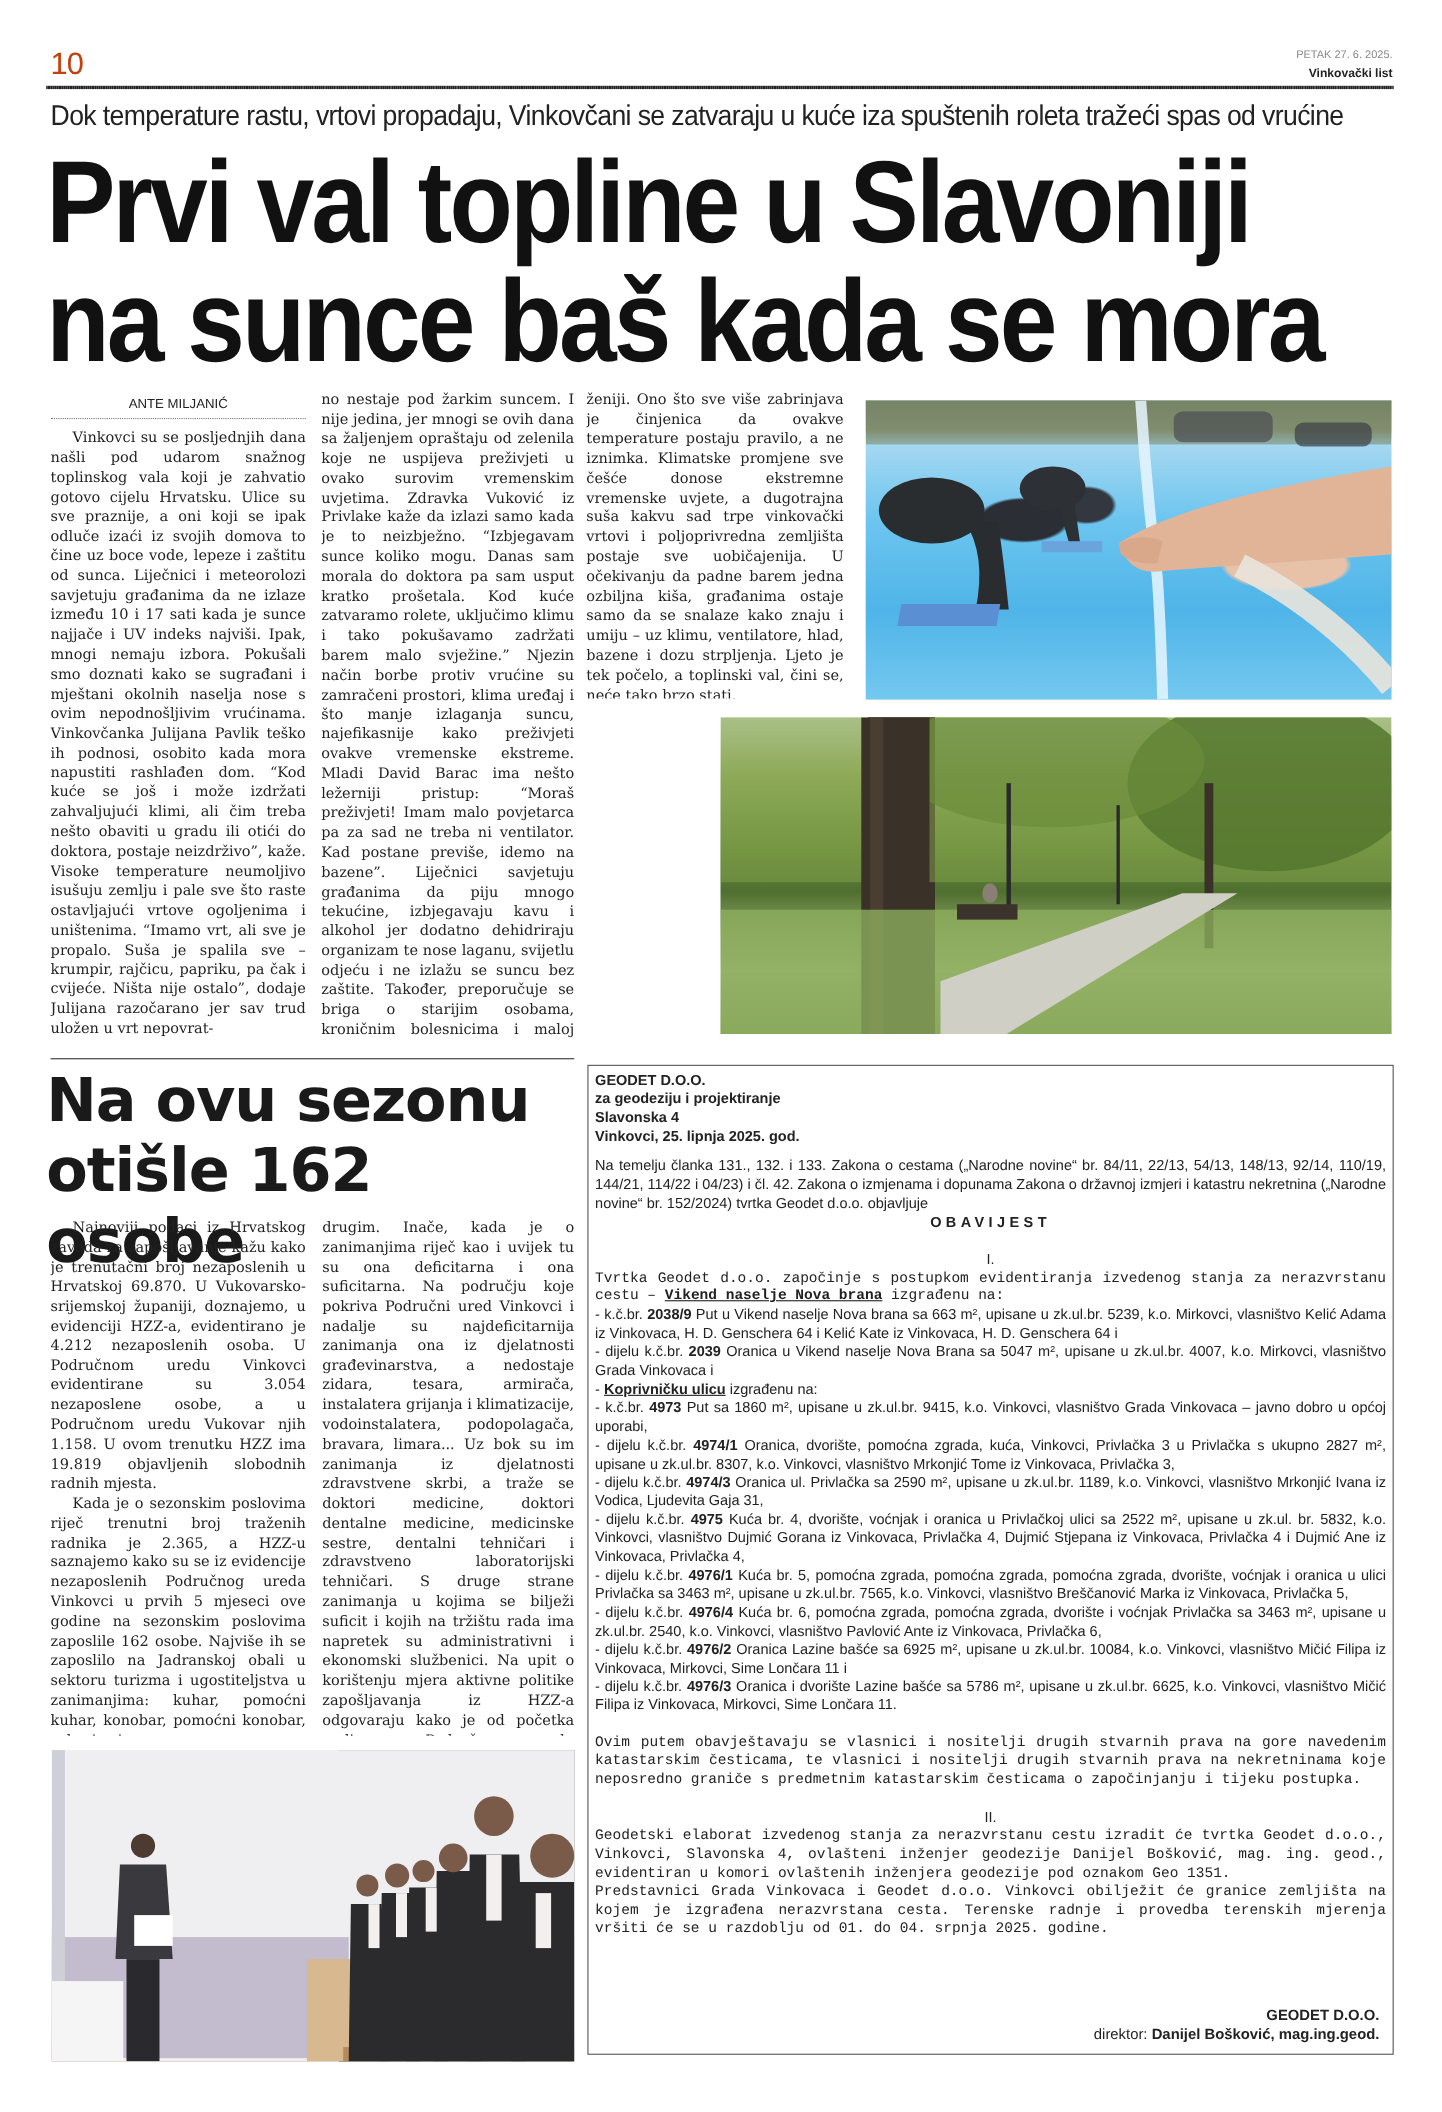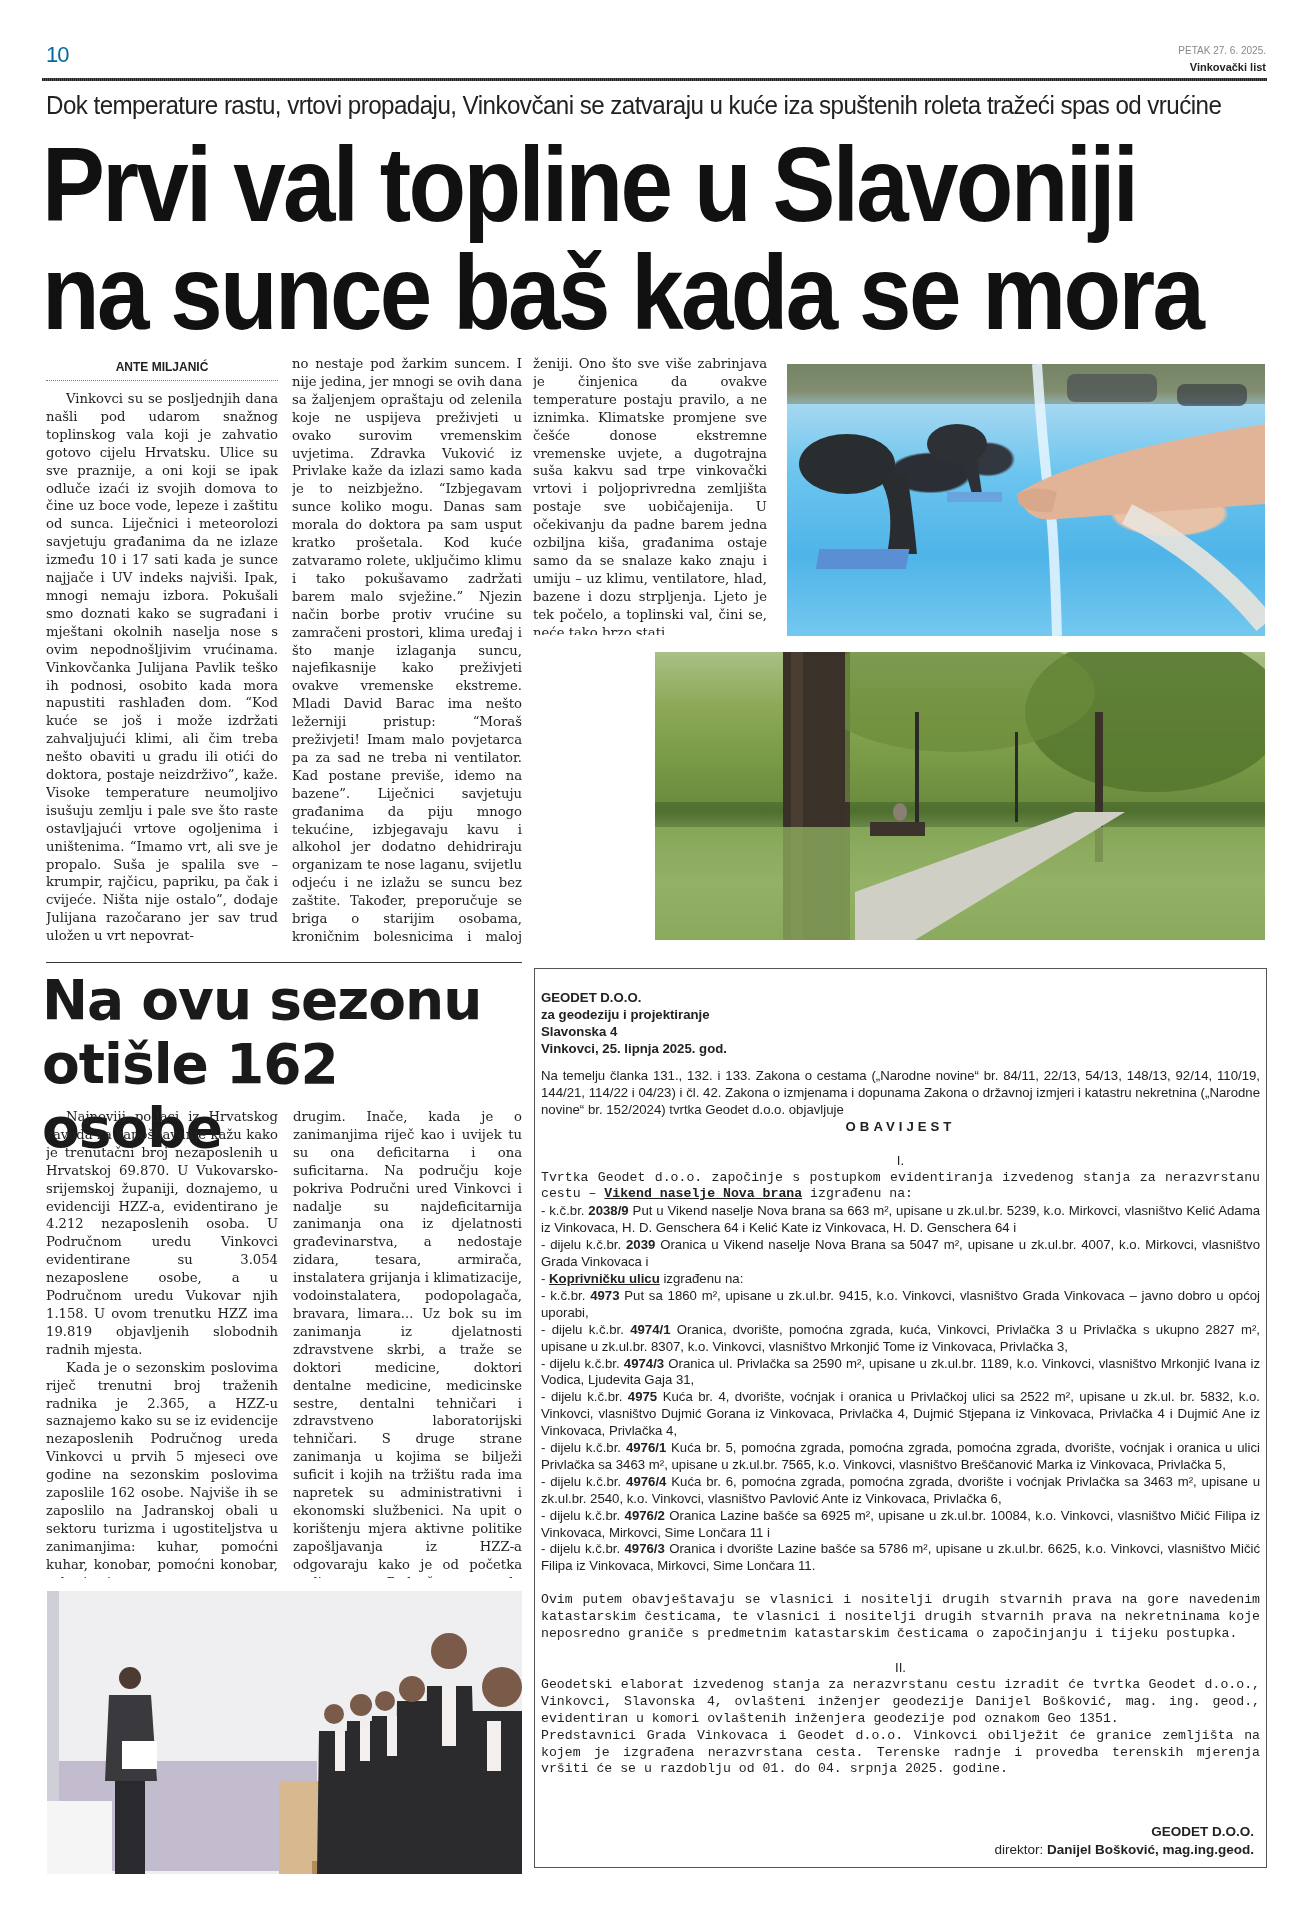--- a/index.html
+++ b/index.html
@@ -2,31 +2,31 @@
 <html><head>
 <meta charset="utf-8">
 <style>
   * { box-sizing: border-box; margin: 0; padding: 0; }
   html, body { width: 1311px; height: 1920px; background: #ffffff; overflow: hidden; }
   body { position: relative; color: #1a1a1a; font-family: "DejaVu Serif", serif; }
 
   .abs { position: absolute; }
 
   
-  .page-num { left: 46px; top: 42px; font-family: "Liberation Sans", sans-serif; font-size: 22px; font-weight: 300; color: #0369a1; letter-spacing: -1px; }
+  .page-num { left: 46px; top: 42px; font-family: "Liberation Sans", sans-serif; font-size: 28px; font-weight: 300; color: #c2410c; letter-spacing: -1px; }
   .date-line { right: 45px; top: 45px; font-family: "Liberation Sans", sans-serif; font-size: 10px; color: #888; text-align: right; }
   .paper-name { right: 45px; top: 61px; font-family: "Liberation Sans", sans-serif; font-size: 11px; color: #222; text-align: left; font-weight: 600; }
   .header-rule { left: 42px; right: 44px; top: 78px; height: 3px; background: repeating-linear-gradient(90deg,#222 0 1px,#555 1px 2px); }
 
   .kicker { left: 46px; top: 90px; width: 1222px; font-family: "Liberation Sans", sans-serif; font-size: 26px; color: #222; letter-spacing: -0.6px; transform: scaleX(0.93); transform-origin: left top; white-space: nowrap; }
 
   .headline { left: 42px; top: 130px; width: 1230px; font-family: "Liberation Sans", sans-serif; font-weight: 900; font-size: 106px; line-height: 108px; color: #111; letter-spacing: -3px; white-space: nowrap; transform: scaleX(0.89); transform-origin: left top; }
 
   
-  .byline { left: 46px; top: 360px; width: 232px; text-align: center; font-family: "Liberation Sans", sans-serif; font-weight: 700; font-size: 12px; color: #222; }
+  .byline { left: 46px; top: 360px; width: 232px; text-align: center; font-family: "Liberation Sans", sans-serif; font-weight: 400; font-size: 12px; color: #222; }
   .byline-rule { left: 46px; top: 380px; width: 232px; border-top: 1px dotted #777; }
 
   .col { position: absolute; font-family: "DejaVu Serif", serif; font-size: 13.2px; line-height: 17.9px; text-align: justify; color: #222; hyphens: auto; }
   .col p { text-indent: 20px; }
   .col p.cont { text-indent: 0; }
 
   .col1 { left: 46px; top: 390px; width: 232px; height: 555px; overflow: hidden; }
   .col2 { left: 292px; top: 355px; width: 230px; height: 590px; overflow: hidden; }
   .col3 { left: 533px; top: 355px; width: 234px; height: 280px; overflow: hidden; }
 
@@ -51,21 +51,21 @@
   }
 
   .section-rule { left: 46px; top: 962px; width: 476px; border-top: 1.5px solid #333; }
 
   .headline2 { left: 42px; top: 968px; width: 490px; font-family: "DejaVu Sans", sans-serif; font-weight: 700; font-size: 55px; line-height: 64px; color: #1a1a1a; letter-spacing: -1px; }
 
   .col4 { left: 46px; top: 1108px; width: 232px; height: 470px; overflow: hidden; }
   .col5 { left: 293px; top: 1108px; width: 229px; height: 470px; overflow: hidden; }
 
   
-  .notice { position: absolute; left: 534px; top: 968px; width: 733px; height: 900px; border: 1.5px solid #555; padding: 20px 6px; font-family: "Liberation Sans", sans-serif; font-size: 13.2px; line-height: 16.9px; color: #222; }
+  .notice { position: absolute; left: 534px; top: 968px; width: 733px; height: 900px; border: 1.5px solid #555; padding: 4px 6px; font-family: "Liberation Sans", sans-serif; font-size: 13.2px; line-height: 16.9px; color: #222; }
   .notice .company { font-weight: 700; line-height: 17px; }
   .notice .intro { margin-top: 11px; text-align: justify; }
   .notice .obav { text-align: center; font-weight: 700; letter-spacing: 4px; }
   .notice .sec { text-align: center; margin-top: 17px; }
   .notice .para { text-align: justify; font-family: Liberation Mono, monospace; }
   .notice .item { text-align: justify; }
   .notice b { font-weight: 700; }
   .notice u { text-decoration: underline; font-weight: 700; }
   .notice .spacer { height: 17px; }
   .notice .sig { position: absolute; right: 12px; bottom: 8px; text-align: right; font-size: 13.5px; line-height: 18px; }

